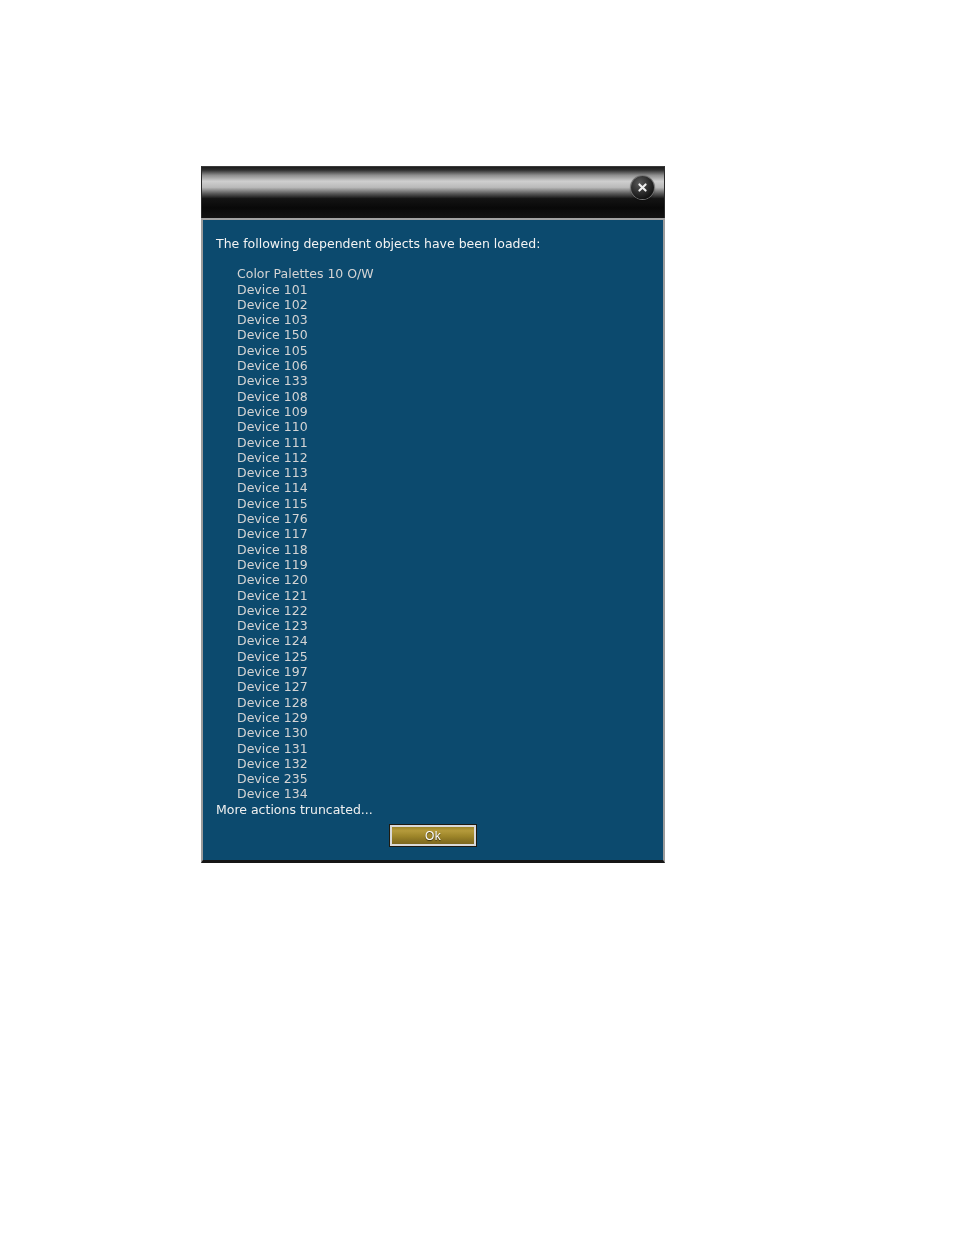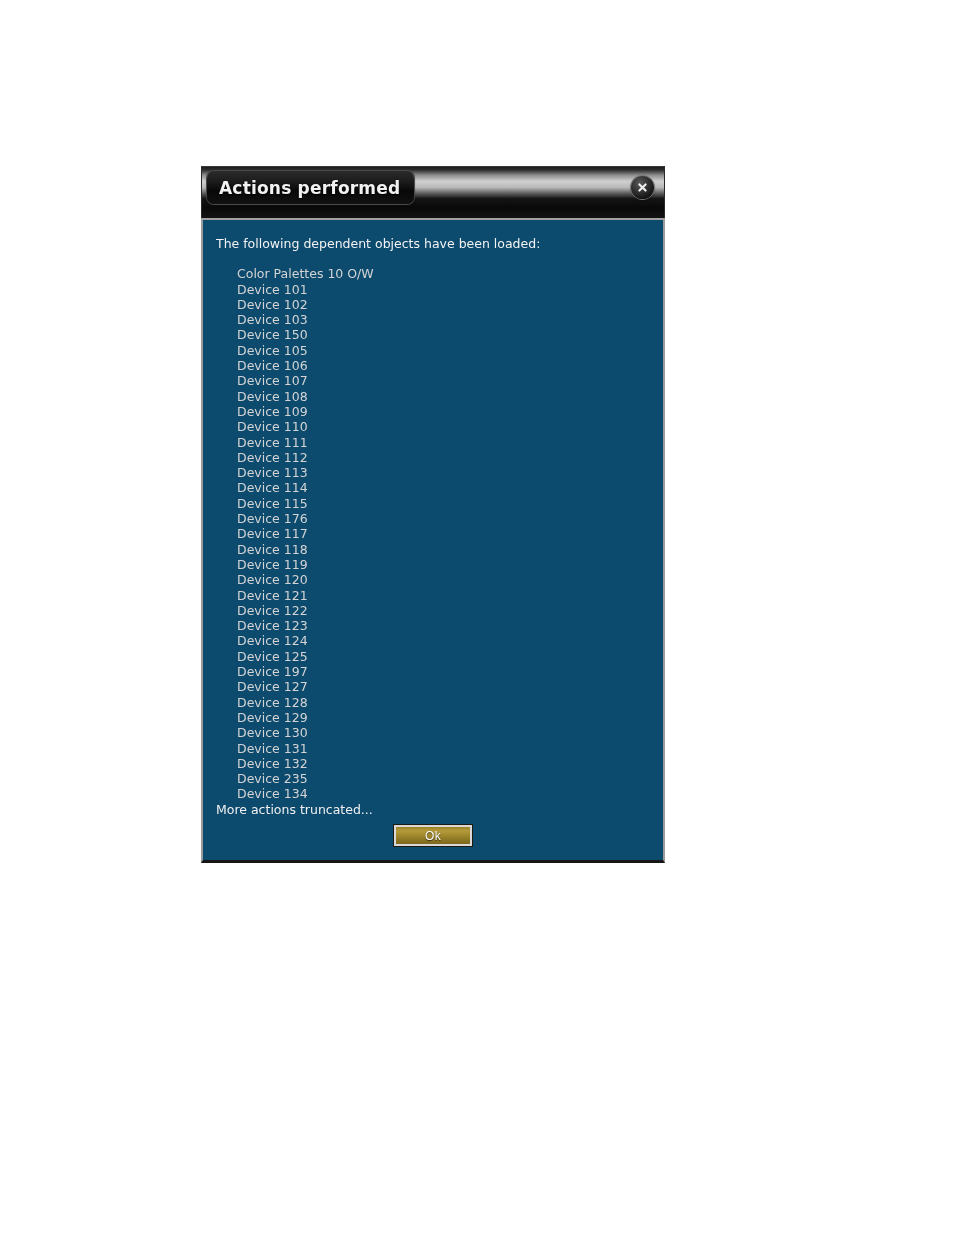--- a/index.html
+++ b/index.html
@@ -130,21 +130,21 @@
   
   .footer {
     position: absolute;
     left: 0;
     right: 0;
     bottom: 14px;
     display: flex;
     justify-content: center;
   }
   .ok-button {
-    width: 78px;
+    width: 86px;
     height: 21px;
     display: flex;
     align-items: center;
     justify-content: center;
     background: linear-gradient(to bottom,
         #9c8427 0%,
         #b49a3b 22%,
         #9d8529 55%,
         #8a7423 78%,
         #7d681f 100%);
@@ -158,23 +158,20 @@
     cursor: pointer;
   }
 </style>
 </head>
 <body>
 
 <div id="dialog">
 
   <div class="titlebar">
 
-    <div class="title-tab">
-      <span class="title-text">Actions performed</span>
-    </div>
 
     <div class="close-btn">
       <span>
         <svg width="13" height="13" viewBox="0 0 13 13" aria-hidden="true">
           <path d="M3.4 3.4 L9.6 9.6 M9.6 3.4 L3.4 9.6" stroke="#f0f0f0" stroke-width="2.1" stroke-linecap="round"></path>
         </svg>
       </span>
     </div>
 
   </div>
@@ -186,21 +183,21 @@
     <div class="spacer-line"></div>
 
     <ul class="item-list" id="item-list">
         <li>Color Palettes 10 O/W</li>
         <li>Device 101</li>
         <li>Device 102</li>
         <li>Device 103</li>
         <li>Device 150</li>
         <li>Device 105</li>
         <li>Device 106</li>
-        <li>Device 107</li>
+        <li>Device 133</li>
         <li>Device 108</li>
         <li>Device 109</li>
         <li>Device 110</li>
         <li>Device 111</li>
         <li>Device 112</li>
         <li>Device 113</li>
         <li>Device 114</li>
         <li>Device 115</li>
         <li>Device 176</li>
         <li>Device 117</li>

